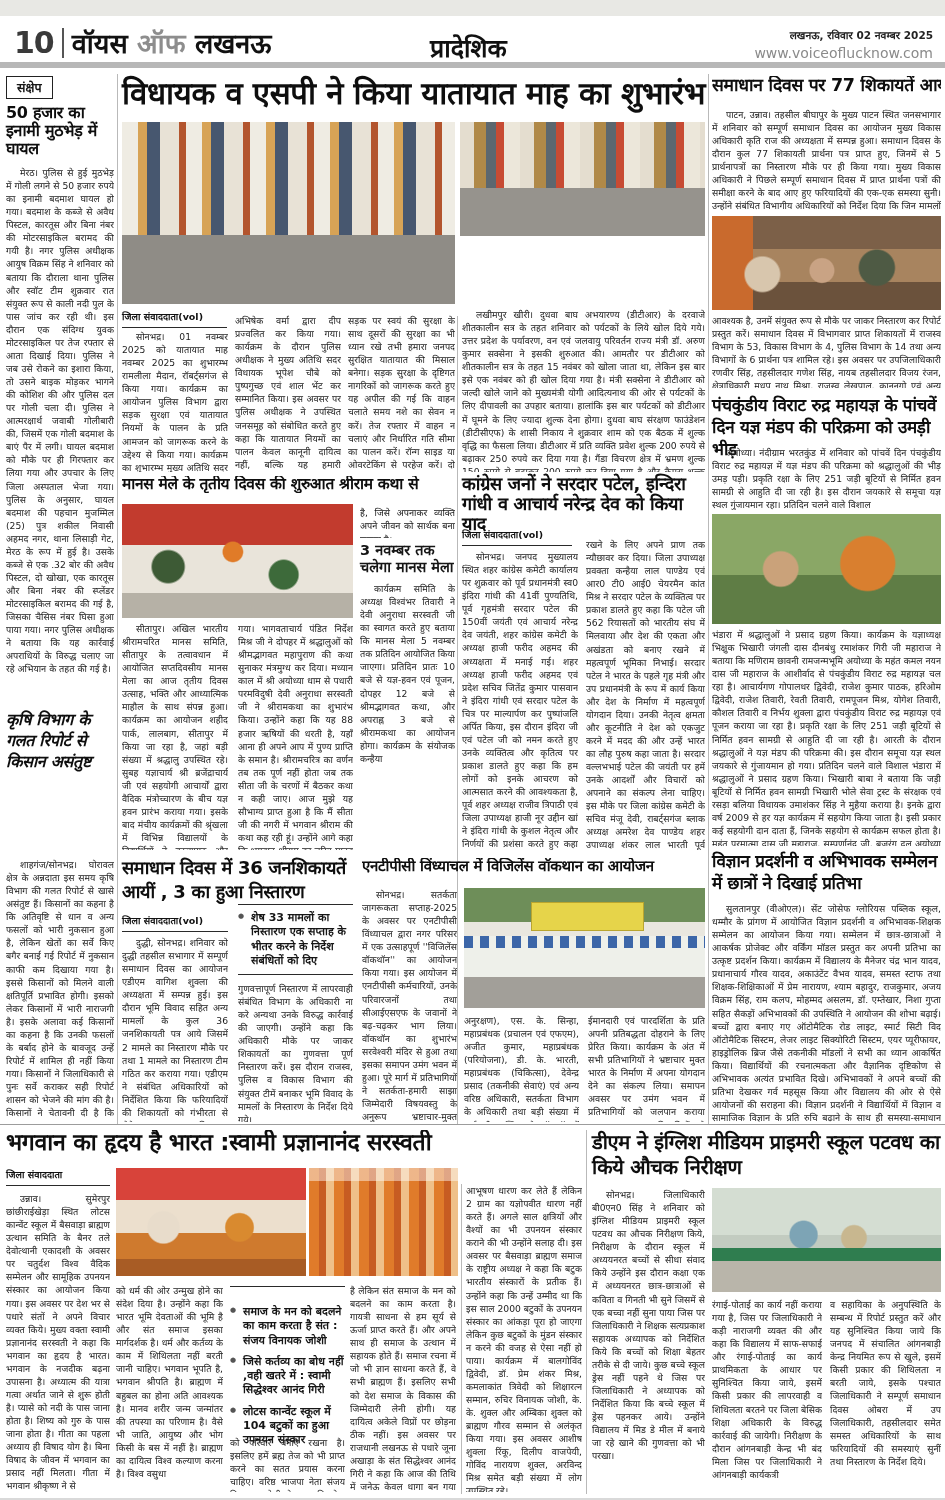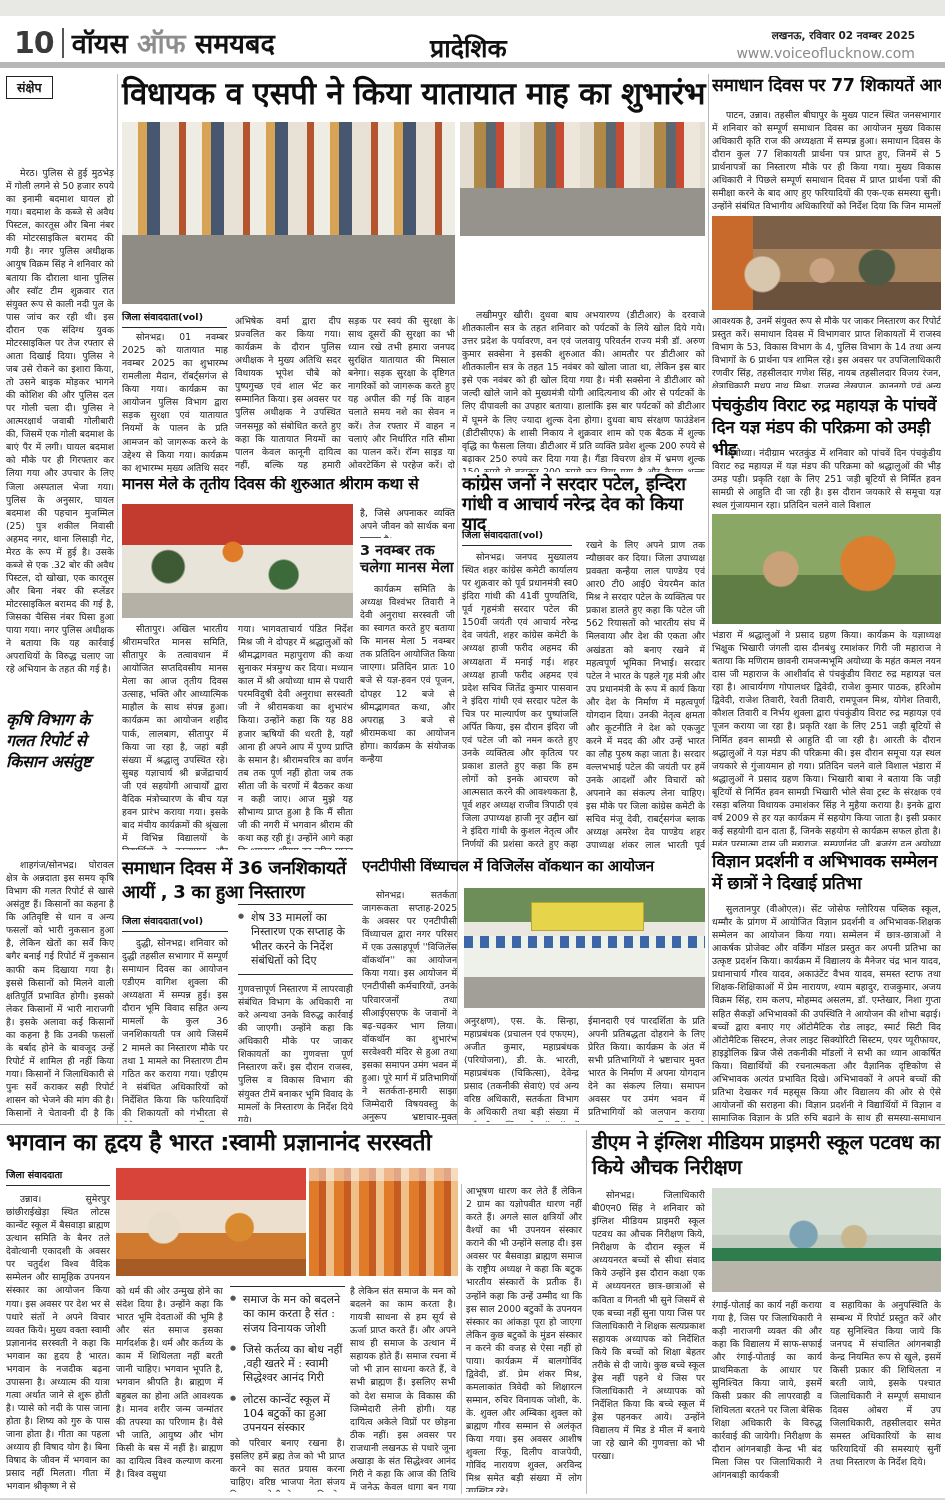--- a/index.html
+++ b/index.html
@@ -25,23 +25,23 @@
   .hl-md{font-size:17px;}
   .hl-sm{font-size:15px;}
   .italic{font-style:italic;font-family:"DejaVu Serif",serif;}
   
   .body-txt{font-size:9.2px;line-height:1.42;text-align:justify;color:#1c1c1c;overflow:hidden;}
   .body-txt.first-indent{text-indent:14px;}
   .byline{font-size:9.5px;font-weight:700;color:#111;border-bottom:1.4px solid #2a2a2a;padding-bottom:4px;}
   .tagbox{border:1.6px solid #222;font-size:12.5px;font-weight:700;padding:2px 10px;display:inline-block;}
   
   .bullets{overflow:hidden;}
-  .bullets.topline{border-top:1.6px solid #2a2a2a;padding-top:6px;}
+  .bullets.topline{border-top:1.6px solid #2a2a2a;padding-top:18px;}
   .bullets.bothline{border-top:1.6px solid #2a2a2a;border-bottom:1.6px solid #2a2a2a;padding:6px 0;}
-  .bullet-item{font-size:11px;font-weight:400;line-height:1.3;margin-bottom:7px;position:relative;padding-left:13px;}
+  .bullet-item{font-size:11px;font-weight:700;line-height:1.3;margin-bottom:7px;position:relative;padding-left:13px;}
   .bullet-item::before{content:"●";position:absolute;left:0;top:1px;font-size:7px;color:#555;}
   
   .photo{position:absolute;overflow:hidden;background:#9a958b;}
   .ph-march{background-image:
      linear-gradient(180deg,rgba(0,0,0,0) 0 62%,#8f8c86 62% 100%),
      repeating-linear-gradient(90deg,#efece3 0 16px,#d7a356 16px 25px,#47576f 25px 38px,#e8e2d6 38px 57px,#b3552e 57px 64px),
      linear-gradient(180deg,#c9c2b2,#a39d90);}
   .ph-march2{background-image:
      linear-gradient(180deg,rgba(0,0,0,0) 0 58%,#96938d 58% 100%),
      repeating-linear-gradient(90deg,#e4ddcf 0 14px,#b08948 14px 26px,#5c676f 26px 36px,#c74b33 36px 44px,#ece7da 44px 60px),
@@ -83,38 +83,39 @@
   .intro{font-size:9.2px;line-height:1.45;text-align:justify;}
 </style>
 </head>
 <body>
 
 <div id="page">
 
   <div class="abs" style="left:14px;top:8px;display:flex;align-items:center;">
     <span class="mh-num">10</span>
     <span class="mh-sep"></span>
-    <span class="mh-title"><span>वॉयस</span> <span class="of">ऑफ</span> <span>समयबद</span></span>
+    <span class="mh-title"><span>वॉयस</span> <span class="of">ऑफ</span> <span>लखनऊ</span></span>
   </div>
   <div class="abs mh-section" style="left:430px;top:14px;text-align:right;">प्रादेशिक</div>
-  <div class="abs" style="right:30px;top:12px;width:220px;">
+  <div class="abs" style="right:12px;top:12px;width:220px;">
     <div class="mh-date">लखनऊ, रविवार 02 नवम्बर 2025</div>
     <div class="mh-site">www.voiceoflucknow.com</div>
   </div>
   <div class="abs graybar" style="left:0;top:46px;width:945px;height:6px;"></div>
 
   <div class="abs vrule" style="left:117px;top:58px;height:1050px;"></div>
   <div class="abs vrule" style="left:708px;top:58px;height:1050px;"></div>
   <div class="abs vrule" style="left:457px;top:300px;height:808px;"></div>
   <div class="abs hrule" style="left:0;top:1108px;width:945px;"></div>
   <div class="abs vrule" style="left:586px;top:1114px;height:364px;"></div>
   <div class="abs vrule" style="left:461px;top:1168px;height:310px;"></div>
   <div class="abs" style="left:0;top:1482px;width:945px;height:18px;background:#d9d9d9;"></div>
 
   <div class="abs tagbox" style="left:6px;top:60px;">संक्षेप</div>
+  <div class="abs hl hl-sm" style="left:6px;top:88px;width:108px;font-size:16px;">50 हजार का इनामी मुठभेड़ में घायल</div>
   <div class="abs body-txt first-indent" style="left:6px;top:150px;width:108px;height:538px;">मेरठ। पुलिस से हुई मुठभेड़ में गोली लगने से 50 हजार रुपये का इनामी बदमाश घायल हो गया। बदमाश के कब्जे से अवैध पिस्टल, कारतूस और बिना नंबर की मोटरसाइकिल बरामद की गयी है। नगर पुलिस अधीक्षक आयुष विक्रम सिंह ने शनिवार को बताया कि दौराला थाना पुलिस और स्वॉट टीम शुक्रवार रात संयुक्त रूप से काली नदी पुल के पास जांच कर रही थी। इस दौरान एक संदिग्ध युवक मोटरसाइकिल पर तेज रफ्तार से आता दिखाई दिया। पुलिस ने जब उसे रोकने का इशारा किया, तो उसने बाइक मोड़कर भागने की कोशिश की और पुलिस दल पर गोली चला दी। पुलिस ने आत्मरक्षार्थ जवाबी गोलीबारी की, जिसमें एक गोली बदमाश के बाएं पैर में लगी। घायल बदमाश को मौके पर ही गिरफ्तार कर लिया गया और उपचार के लिए जिला अस्पताल भेजा गया। पुलिस के अनुसार, घायल बदमाश की पहचान मुजम्मिल (25) पुत्र शकील निवासी अहमद नगर, थाना लिसाड़ी गेट, मेरठ के रूप में हुई है। उसके कब्जे से एक .32 बोर की अवैध पिस्टल, दो खोखा, एक कारतूस और बिना नंबर की स्प्लेंडर मोटरसाइकिल बरामद की गई है, जिसका चैसिस नंबर घिसा हुआ पाया गया। नगर पुलिस अधीक्षक ने बताया कि यह कार्रवाई अपराधियों के विरुद्ध चलाए जा रहे अभियान के तहत की गई है।</div>
   <div class="abs hl hl-sm italic" style="left:6px;top:694px;width:108px;font-size:16px;line-height:1.3;">कृषि विभाग के गलत रिपोर्ट से किसान असंतुष्ट</div>
   <div class="abs body-txt first-indent" style="left:6px;top:842px;width:108px;height:262px;">शाहगंज/सोनभद्र। घोरावल क्षेत्र के अन्नदाता इस समय कृषि विभाग की गलत रिपोर्ट से खासे असंतुष्ट हैं। किसानों का कहना है कि अतिवृष्टि से धान व अन्य फसलों को भारी नुकसान हुआ है, लेकिन खेतों का सर्वे किए बगैर बनाई गई रिपोर्ट में नुकसान काफी कम दिखाया गया है। इससे किसानों को मिलने वाली क्षतिपूर्ति प्रभावित होगी। इसको लेकर किसानों में भारी नाराजगी है। इसके अलावा कई किसानों का कहना है कि उनकी फसलों के बर्बाद होने के बावजूद उन्हें रिपोर्ट में शामिल ही नहीं किया गया। किसानों ने जिलाधिकारी से पुनः सर्वे कराकर सही रिपोर्ट शासन को भेजने की मांग की है। किसानों ने चेतावनी दी है कि यदि उनकी मांगों पर ध्यान नहीं दिया गया तो वे आंदोलन के लिए बाध्य होंगे। क्षेत्र के किसानों ने कृषि विभाग के कर्मचारियों पर बिना खेतों में जाए ही रिपोर्ट तैयार करने का आरोप लगाया है। जिससे सम्बन्धित किसानों को कुछ राहत मिल सके। वहीं विभागीय अधिकारियों का कहना है कि शिकायतों की जांच कराकर उचित कार्रवाई की जाएगी तथा पात्र किसानों को क्षतिपूर्ति अवश्य दिलाई जाएगी।</div>
 
   <div class="abs hl hl-xl" style="left:122px;top:60px;width:585px;">विधायक व एसपी ने किया यातायात माह का शुभारंभ</div>
   <div class="photo ph-march" style="left:122px;top:106px;width:333px;height:182px;"></div>
   <div class="photo ph-march2" style="left:460px;top:106px;width:245px;height:114px;"></div>
   <div class="abs byline" style="left:122px;top:294px;width:105px;">जिला संवाददाता(vol)</div>
   <div class="abs body-txt first-indent" style="left:122px;top:314px;width:106px;height:142px;">सोनभद्र। 01 नवम्बर 2025 को यातायात माह नवम्बर 2025 का शुभारम्भ रामलीला मैदान, रॉबर्ट्सगंज से किया गया। कार्यक्रम का आयोजन पुलिस विभाग द्वारा सड़क सुरक्षा एवं यातायात नियमों के पालन के प्रति आमजन को जागरूक करने के उद्देश्य से किया गया। कार्यक्रम का शुभारम्भ मुख्य अतिथि सदर विधायक भूपेश चौबे तथा पुलिस अधीक्षक सोनभद्र</div>
   <div class="abs body-txt" style="left:235px;top:298px;width:106px;height:158px;">अभिषेक वर्मा द्वारा दीप प्रज्वलित कर किया गया। कार्यक्रम के दौरान पुलिस अधीक्षक ने मुख्य अतिथि सदर विधायक भूपेश चौबे को पुष्पगुच्छ एवं शाल भेंट कर सम्मानित किया। इस अवसर पर पुलिस अधीक्षक ने उपस्थित जनसमूह को संबोधित करते हुए कहा कि यातायात नियमों का पालन केवल कानूनी दायित्व नहीं, बल्कि यह हमारी संवेदनशीलता और अनुशासन का प्रतीक है। एक क्षण की लापरवाही किसी परिवार की जिंदगी बदल सकती है। अतः हर नागरिक को चाहिए कि</div>

